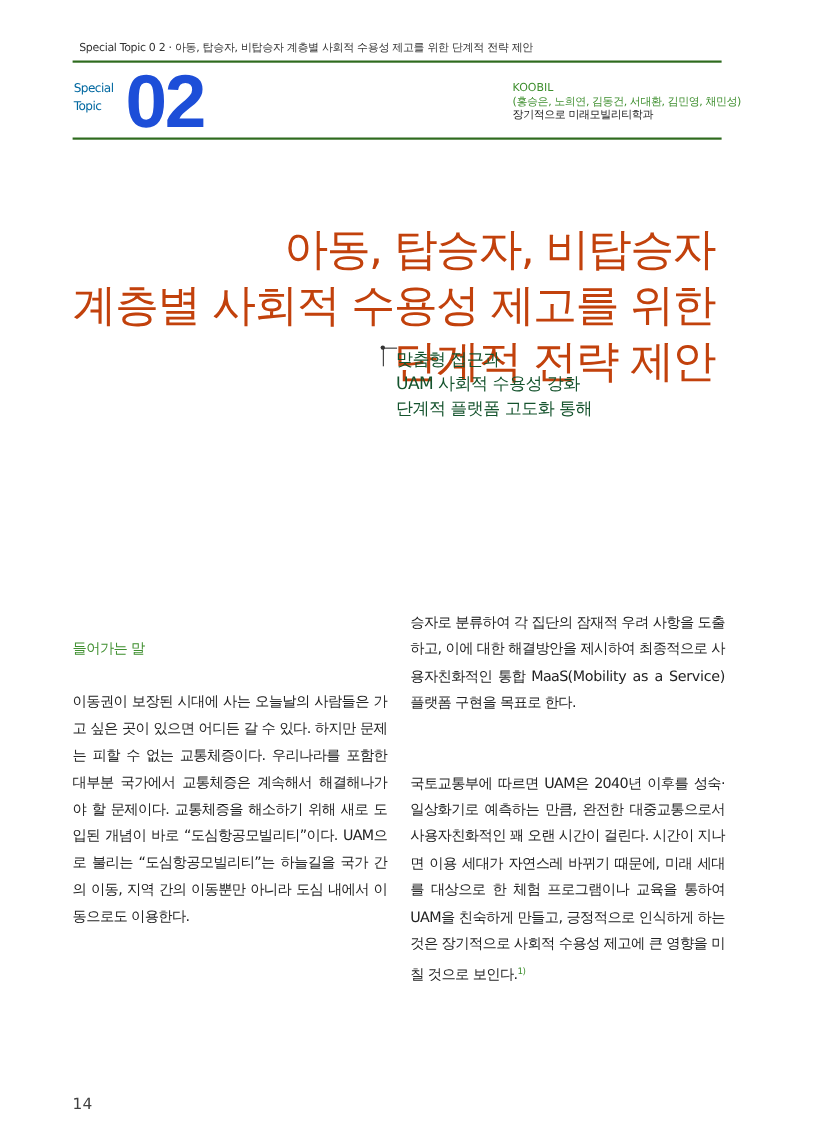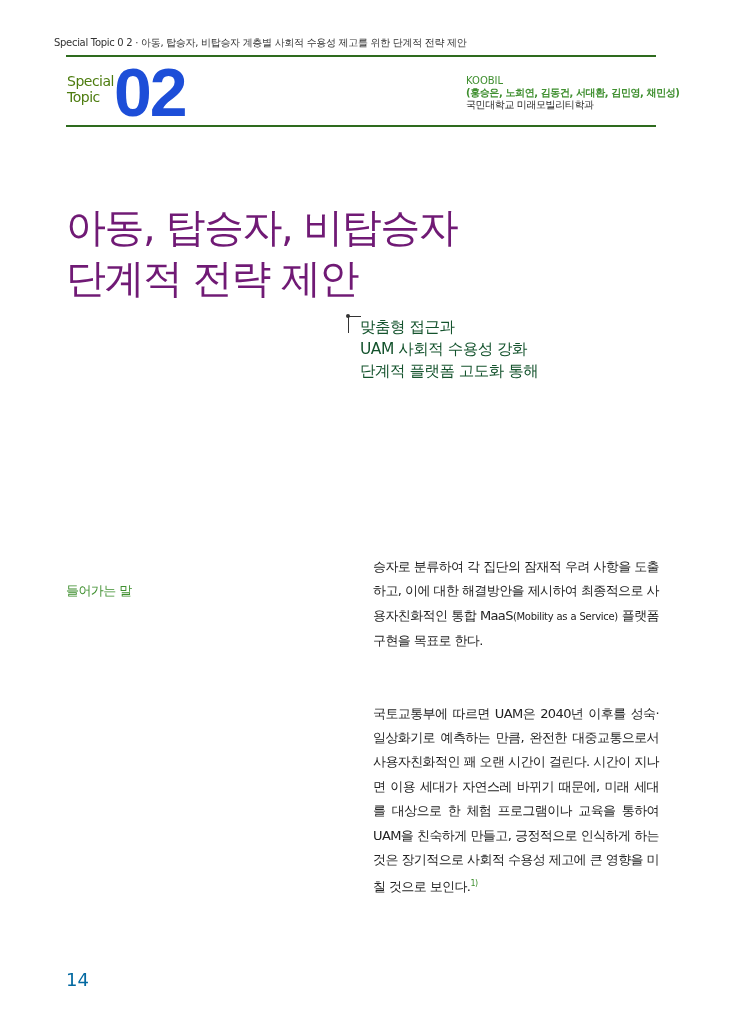--- a/index.html
+++ b/index.html
@@ -1,76 +1,78 @@
 <!DOCTYPE html>
 <html><head>
   <meta charset="utf-8">
   <style>
     html, body { margin:0; padding:0; background:#ffffff; }
     body { width:748px; height:1024px; position:relative; overflow:hidden;
            font-family:"DejaVu Sans", "Liberation Sans", sans-serif; color:#222; }
-    .running-head { position:absolute; left:54px; top:36px; font-size:10px; color:#333; letter-spacing:-0.3px; white-space:nowrap; }
+    .running-head { position:absolute; left:72px; top:36px; font-size:10px; color:#333; letter-spacing:-0.3px; white-space:nowrap; }
     .rule-top { position:absolute; left:66px; top:55px; width:590px; height:2px; background:#2e6b1e; }
     .rule-bottom { position:absolute; left:66px; top:125px; width:590px; height:2px; background:#2e6b1e; }
-    .special-label { position:absolute; left:67px; top:73px; font-size:14px; line-height:16px; color:#4d7c0f; letter-spacing:-0.5px; }
+    .special-label { position:absolute; left:67px; top:73px; font-size:11px; line-height:16px; color:#0369a1; letter-spacing:-0.5px; }
     .topic-num { position:absolute; left:114px; top:56px; font-family:"Liberation Sans", sans-serif; font-weight:bold; font-size:68px; line-height:72px; color:#1d4ed8; letter-spacing:-2px; }
     .authors { position:absolute; left:466px; top:75px; font-size:10px; line-height:12px; }
     .authors .org { color:#3f8f2f; }
-    .authors .names { color:#3f8f2f; letter-spacing:-0.4px;font-weight:bold; }
+    .authors .names { color:#3f8f2f; letter-spacing:-0.4px; }
     .authors .affil { color:#222; letter-spacing:-0.4px; }
-    .main-title { position:absolute; left:66px; top:202px; font-size:40px; line-height:51px; color:#701a75; letter-spacing:-1.5px; font-weight:normal; margin:0; }
+    .main-title { position:absolute; left:66px; top:202px; font-size:40px; line-height:51px; color:#c2410c; letter-spacing:-1.5px; font-weight:normal; margin:0;text-align:right; }
     .main-title div { white-space:nowrap; }
     .subtitle { position:absolute; left:360px; top:316px; font-size:15.5px; line-height:22px; color:#14532d; letter-spacing:-0.5px; }
     .subtitle-bracket { position:absolute; left:348px; top:316px; width:12px; height:16px; border-top:1px solid #333; border-left:1px solid #333; }
     .subtitle-bracket::before { content:""; position:absolute; left:-3px; top:-3px; width:4px; height:4px; border-radius:50%; background:#333; }
     .col { position:absolute; top:555px; width:286px; font-size:13px; line-height:24.4px; color:#222; letter-spacing:-0.6px; text-align:justify; }
     .col-left { left:66px;margin-top:24px; }
     .col-right { left:373px; }
     .section-head { color:#3f8f2f; font-size:13px; line-height:24px; margin:0; font-weight:normal; }
     .gap { height:24px; }
     .para { margin:0; }
     .sup { font-size:8px; color:#3f8f2f; vertical-align:super; }
-    .small-en { font-size:10px; letter-spacing:-0.3px; }
-    .page-num { position:absolute; left:66px; top:969px; font-size:18px; color:#0369a1; }
+    .small-en { font-size:13px; letter-spacing:-0.3px; }
+    .page-num { position:absolute; left:66px; top:996px; font-size:14px; color:#404040; }
   </style>
 </head>
 <body>
 
 <div class="running-head">Special Topic 0 2  ·  아동, 탑승자, 비탑승자 계층별 사회적 수용성 제고를 위한 단계적 전략 제안</div>
 <div class="rule-top"></div>
 
 <div class="special-label">
   <div>Special</div>
   <div>Topic</div>
 </div>
 <div class="topic-num">02</div>
 
 <div class="authors">
   <div class="org">KOOBIL</div>
   <div class="names">(홍승은, 노희연, 김동건, 서대환, 김민영, 채민성)</div>
-  <div class="affil">국민대학교 미래모빌리티학과</div>
+  <div class="affil">장기적으로 미래모빌리티학과</div>
 </div>
 
 <div class="rule-bottom"></div>
 
 <h1 class="main-title">
   <div>아동, 탑승자, 비탑승자</div>
+  <div>계층별 사회적 수용성 제고를 위한</div>
   <div>단계적 전략 제안</div>
 </h1>
 
 <div class="subtitle-bracket"></div>
 <div class="subtitle">
   <div>맞춤형 접근과</div>
   <div>UAM 사회적 수용성 강화</div>
   <div>단계적 플랫폼 고도화 통해</div>
 </div>
 
 <div class="col col-left">
   <h2 class="section-head">들어가는 말</h2>
   <div class="gap"></div>
+  <p class="para">이동권이 보장된 시대에 사는 오늘날의 사람들은 가고 싶은 곳이 있으면 어디든 갈 수 있다. 하지만 문제는 피할 수 없는 교통체증이다. 우리나라를 포함한 대부분 국가에서 교통체증은 계속해서 해결해나가야 할 문제이다. 교통체증을 해소하기 위해 새로 도입된 개념이 바로 “도심항공모빌리티”이다. UAM으로 불리는 “도심항공모빌리티”는 하늘길을 국가 간의 이동, 지역 간의 이동뿐만 아니라 도심 내에서 이동으로도 이용한다.</p>
 </div>
 
 <div class="col col-right">
   <p class="para"><span>승자로 분류하여 각 집단의 잠재적 우려 사항을 도출하고, 이에 대한 해결방안을 제시하여 최종적으로 사용자친화적인 통합 MaaS</span><span class="small-en">(Mobility as a Service)</span><span> 플랫폼 구현을 목표로 한다.</span></p>
   <div class="gap"></div>
   <div class="gap"></div>
   <p class="para"><span>국토교통부에 따르면 UAM은 2040년 이후를 성숙·일상화기로 예측하는 만큼, 완전한 대중교통으로서 사용자친화적인 꽤 오랜 시간이 걸린다. 시간이 지나면 이용 세대가 자연스레 바뀌기 때문에, 미래 세대를 대상으로 한 체험 프로그램이나 교육을 통하여 UAM을 친숙하게 만들고, 긍정적으로 인식하게 하는 것은 장기적으로 사회적 수용성 제고에 큰 영향을 미칠 것으로 보인다.</span><span class="sup">1)</span></p>
 </div>
 
 <div class="page-num">14</div>

